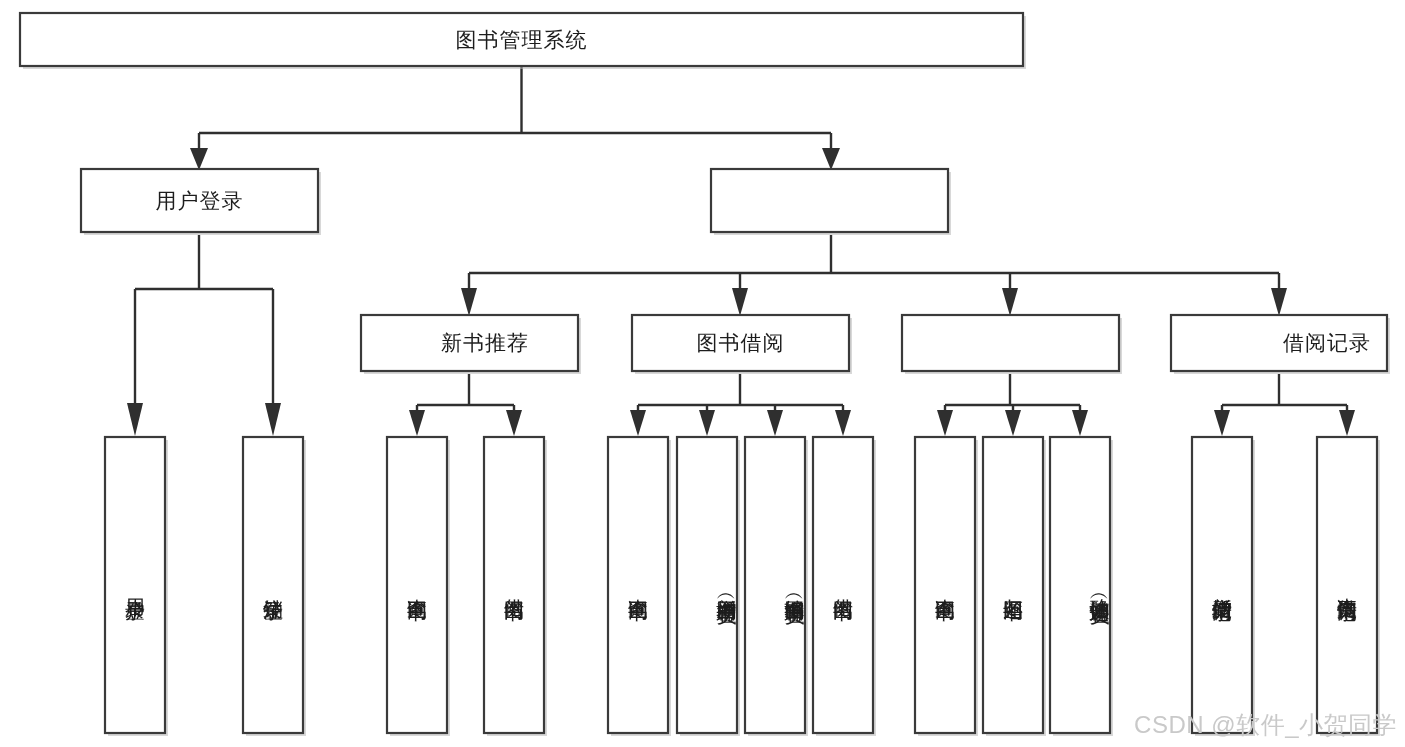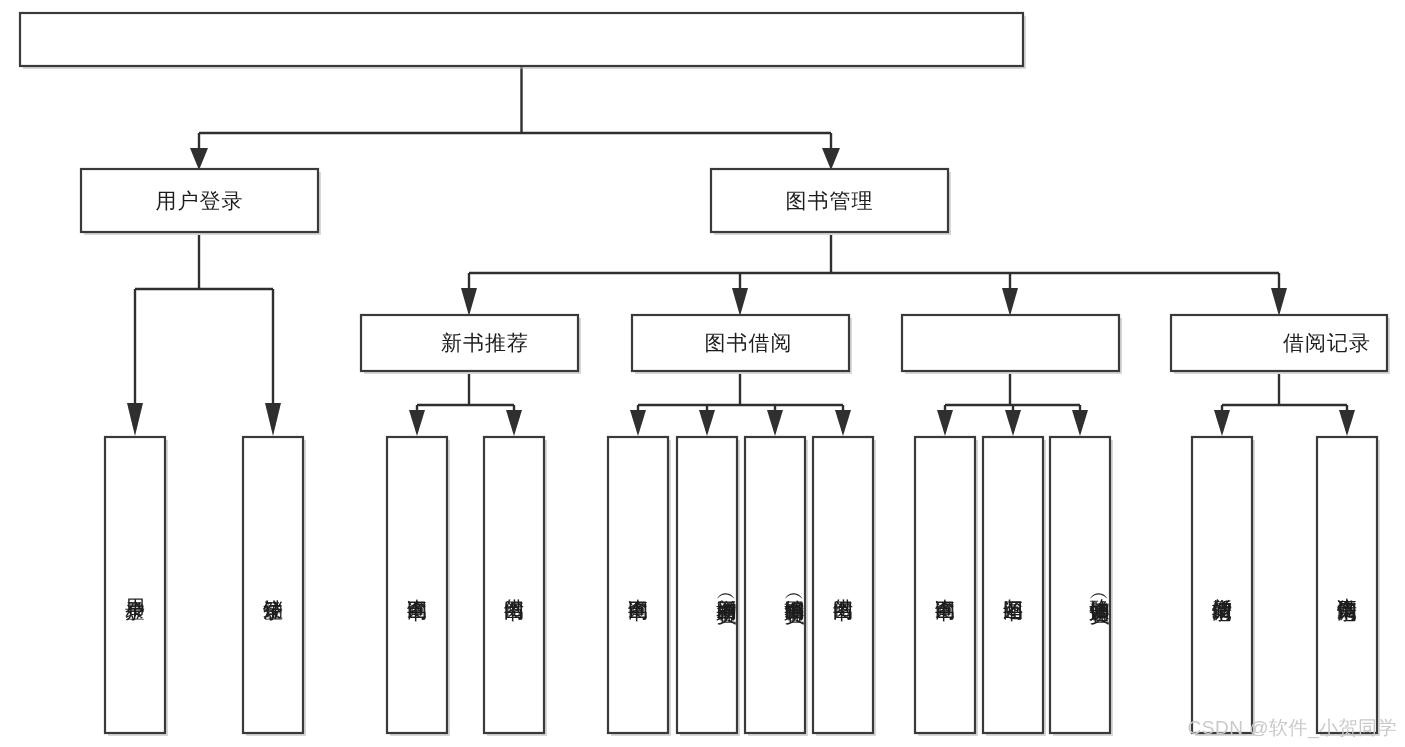--- a/index.html
+++ b/index.html
@@ -68,21 +68,21 @@
     color: #1d1d1d;
     letter-spacing: 1px;
     white-space: nowrap;
     pointer-events: none;
   }
   .watermark {
     position: absolute;
     right: 8px;
     bottom: 6px;
     font-family: "Liberation Sans", "DejaVu Sans", sans-serif;
-    font-size: 19px;
+    font-size: 24px;
     color: #c9c9c9;
     letter-spacing: 0.5px;
     white-space: nowrap;
     user-select: none;
   }
 </style>
 </head>
 <body>
 
 <div id="diagram-root">
@@ -200,26 +200,26 @@
       <rect class="node-box-shadow" x="1053" y="440" width="60" height="296"></rect>
       <rect class="node-box" x="1050" y="437" width="60" height="296"></rect>
 
       <rect class="node-box-shadow" x="1195" y="440" width="60" height="296"></rect>
       <rect class="node-box" x="1192" y="437" width="60" height="296"></rect>
       <rect class="node-box-shadow" x="1320" y="440" width="60" height="296"></rect>
       <rect class="node-box" x="1317" y="437" width="60" height="296"></rect>
     </g>
   </svg>
 
+  <div class="horiz-label" style="left:20px; top:13px; width:1003px; height:53px;">图书管理系统</div>
 
   <div class="horiz-label" style="left:81px; top:169px; width:237px; height:63px;">用户登录</div>
-  <div class="horiz-label" style="left:711px; top:169px; width:237px; height:63px;">图书管理</div>
 
   <div class="horiz-label" style="left:361px; top:315px; width:248px; height:56px;">新书推荐</div>
-  <div class="horiz-label" style="left:632px; top:315px; width:217px; height:56px;margin-left:8px;">图书借阅</div>
+  <div class="horiz-label" style="left:632px; top:315px; width:217px; height:56px;">图书借阅</div>
   <div class="horiz-label" style="left:1171px; top:315px; width:216px; height:56px;padding-left:48px;">借阅记录</div>
 
   <div class="vert-label" style="left:105px; top:437px; width:60px; height:296px;">用户登录</div>
   <div class="vert-label" style="left:243px; top:437px; width:60px; height:296px;">注销登录</div>
 
   <div class="vert-label" style="left:387px; top:437px; width:60px; height:296px;">查询图书</div>
   <div class="vert-label" style="left:484px; top:437px; width:60px; height:296px;">借阅图书</div>
 
   <div class="vert-label" style="left:608px; top:437px; width:60px; height:296px;">查询图书</div>
   <div class="vert-label" style="left:677px; top:441px; width:60px; height:292px; align-items:flex-start;">新增图书（管理员）</div>

